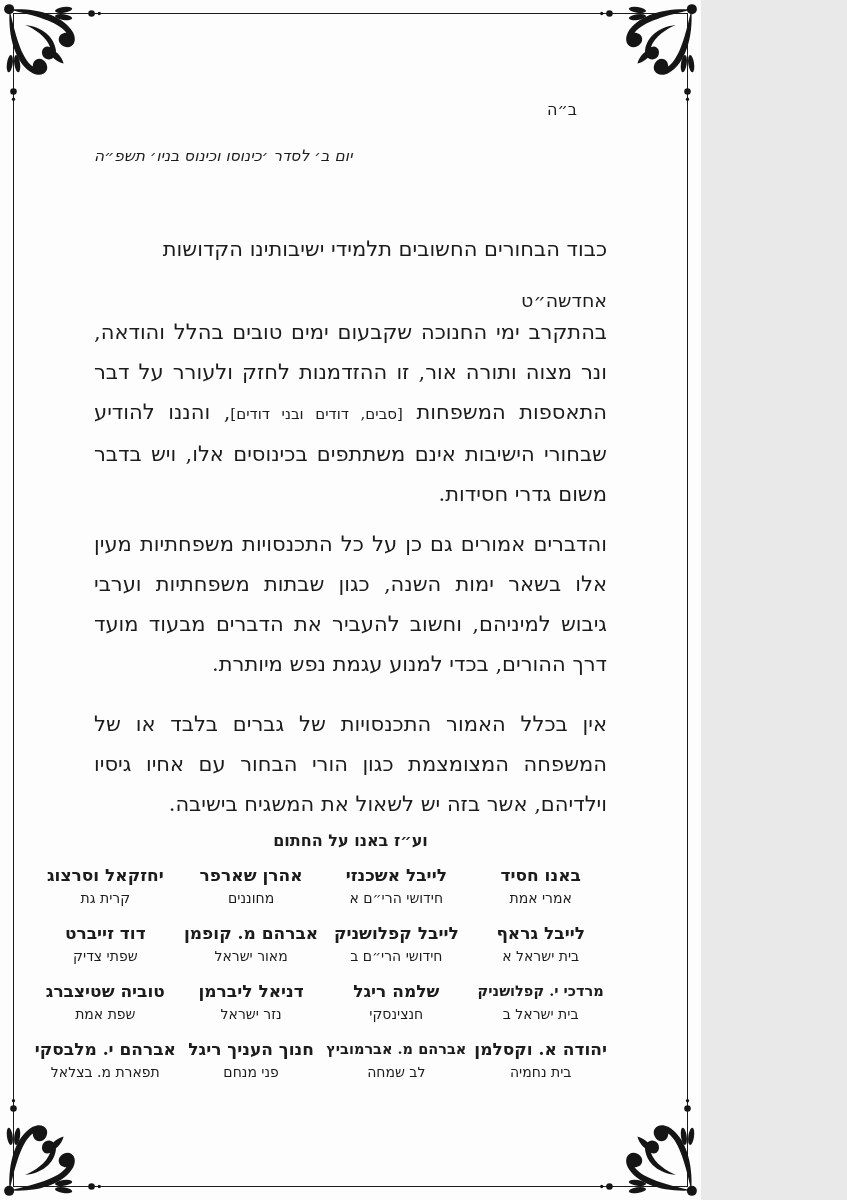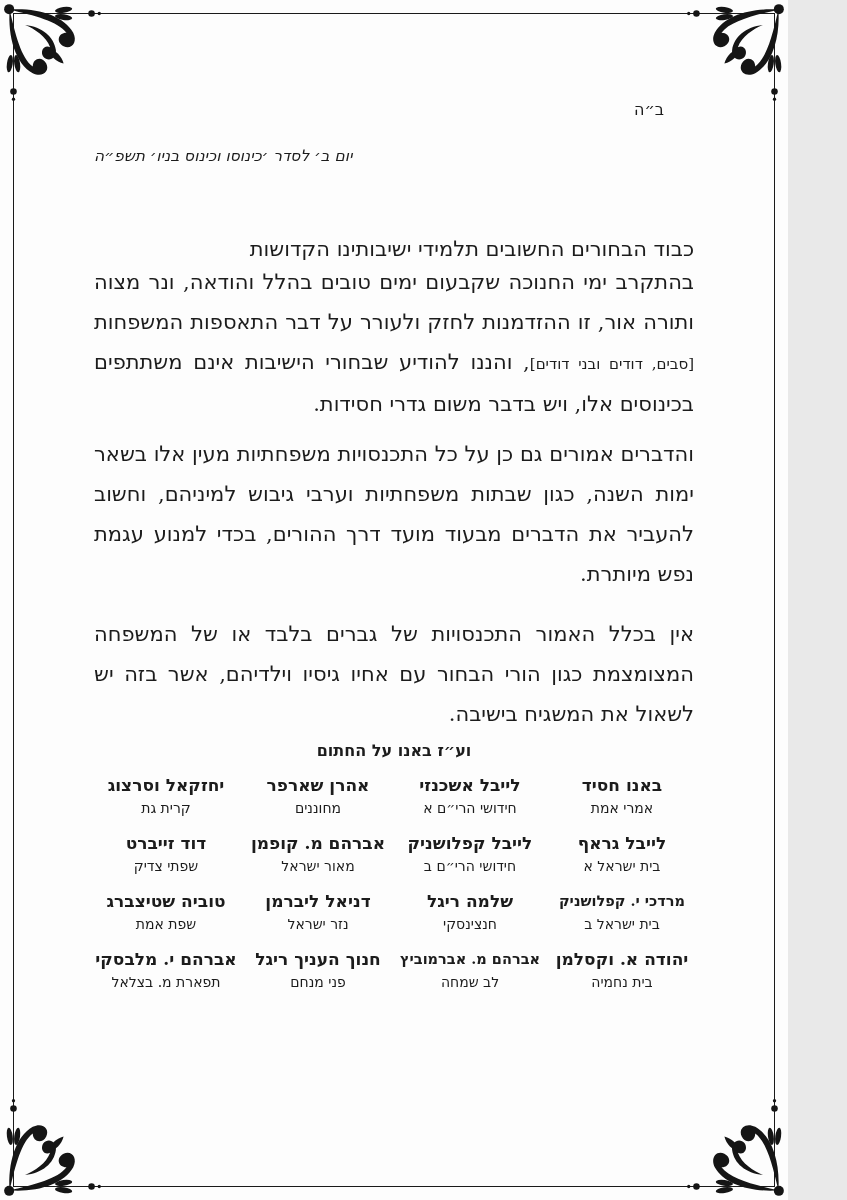--- a/index.html
+++ b/index.html
@@ -2,21 +2,21 @@
 <html lang="he"><head>
 <meta charset="utf-8">
 <style>
   html,body{margin:0;padding:0}
   body{
     width:847px;height:1200px;
     background:#e9e9e9;
     font-family:"DejaVu Serif","DejaVu Sans",sans-serif;
   }
   .page{
-    position:relative;width:788px;height:1200px;
+    position:relative;width:701px;height:1200px;
     background:#fdfdfd;color:#1c1c1c;overflow:hidden;
   }
   .frame{
     position:absolute;inset:13px;
     border:1.8px solid #1a1a1a;
     pointer-events:none;
   }
   .corner{position:absolute;width:106px;height:106px;color:#151515}
   .corner.tl{top:0;left:0}
   .corner.tr{top:0;right:0;transform:scaleX(-1)}
@@ -115,20 +115,21 @@
     </svg>
 
   <div class="content">
 
     <div class="bsd">ב״ה</div>
 
     <div class="dateline">יום ב׳ לסדר ׳כינוסו וכינוס בניו׳ תשפ״ה</div>
 
     <div class="salutation">כבוד הבחורים החשובים תלמידי ישיבותינו הקדושות</div>
 
+    <div class="greeting">אחדשה״ט</div>
 
     <p class="body p1"><span>בהתקרב ימי החנוכה שקבעום ימים טובים בהלל והודאה, ונר מצוה ותורה אור, זו ההזדמנות לחזק ולעורר על דבר התאספות המשפחות </span><span class="small-inline">[סבים, דודים ובני דודים]</span><span>, והננו להודיע שבחורי הישיבות אינם משתתפים בכינוסים אלו, ויש בדבר משום גדרי חסידות.</span></p>
 
     <p class="body p2">והדברים אמורים גם כן על כל התכנסויות משפחתיות מעין אלו בשאר ימות השנה, כגון שבתות משפחתיות וערבי גיבוש למיניהם, וחשוב להעביר את הדברים מבעוד מועד דרך ההורים, בכדי למנוע עגמת נפש מיותרת.</p>
 
     <p class="body p3">אין בכלל האמור התכנסויות של גברים בלבד או של המשפחה המצומצמת כגון הורי הבחור עם אחיו גיסיו וילדיהם, אשר בזה יש לשאול את המשגיח בישיבה.</p>
 
     <div class="sig-heading">וע״ז באנו על החתום</div>
 
     <div class="sig-grid">

